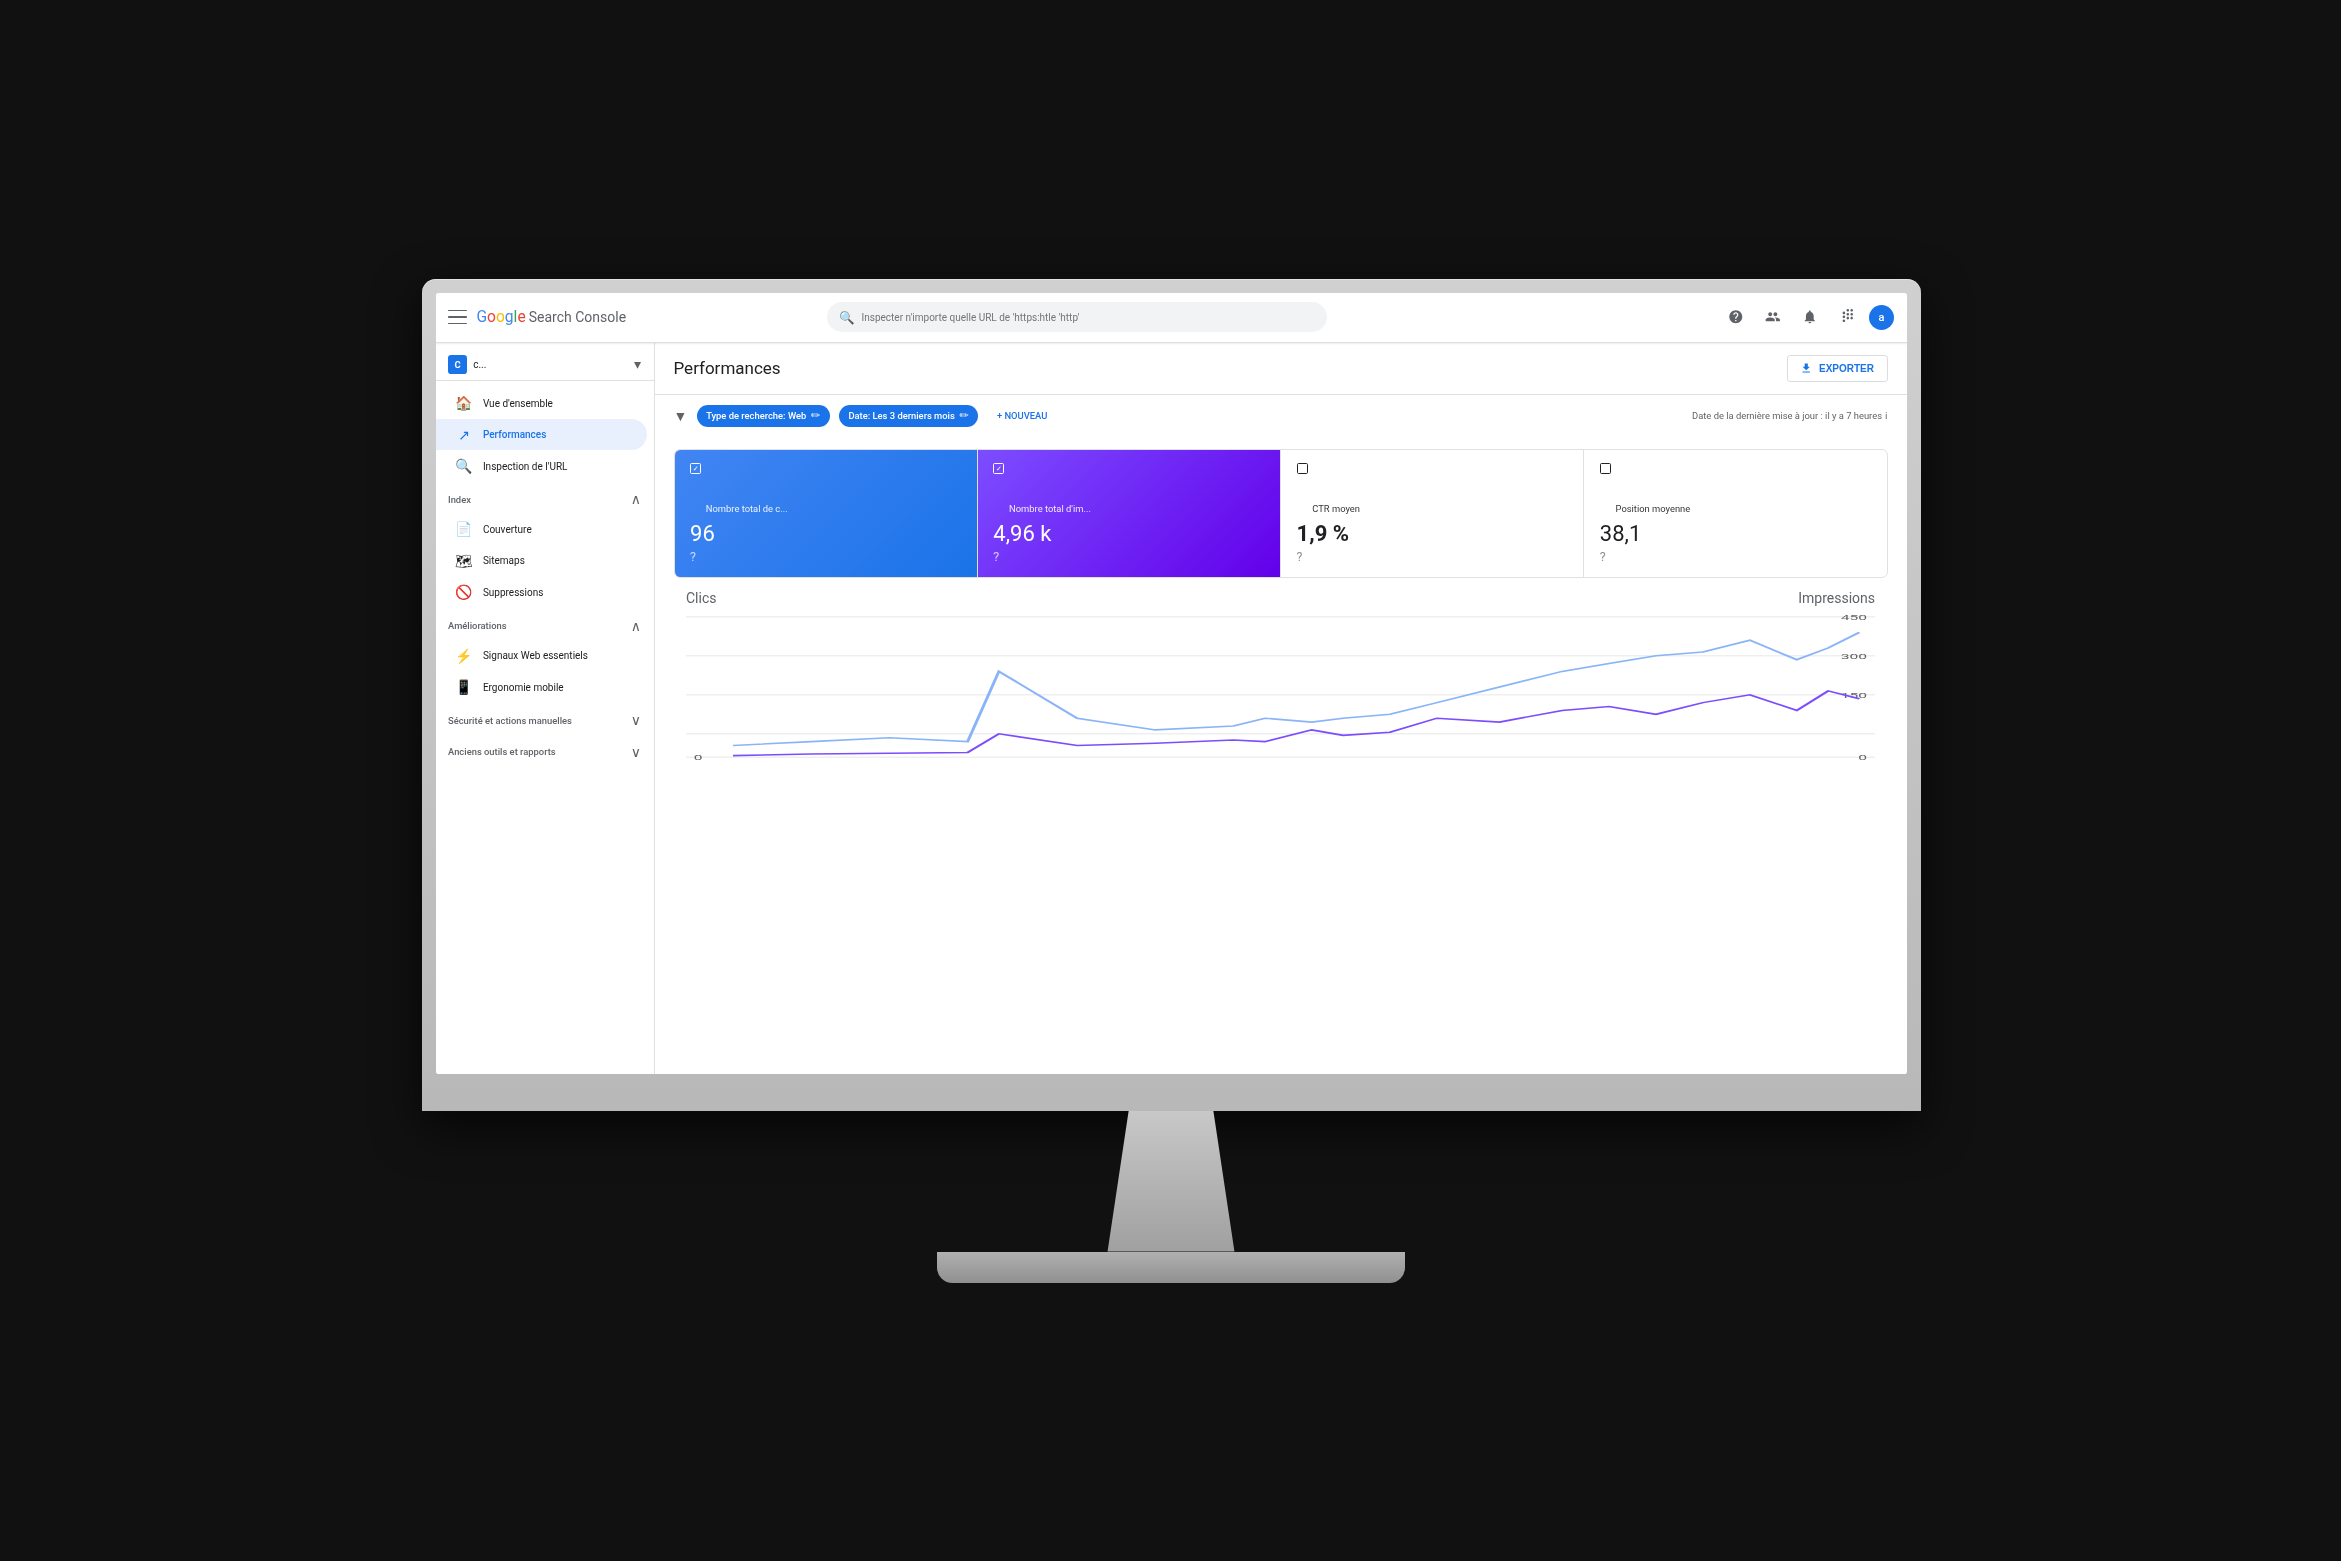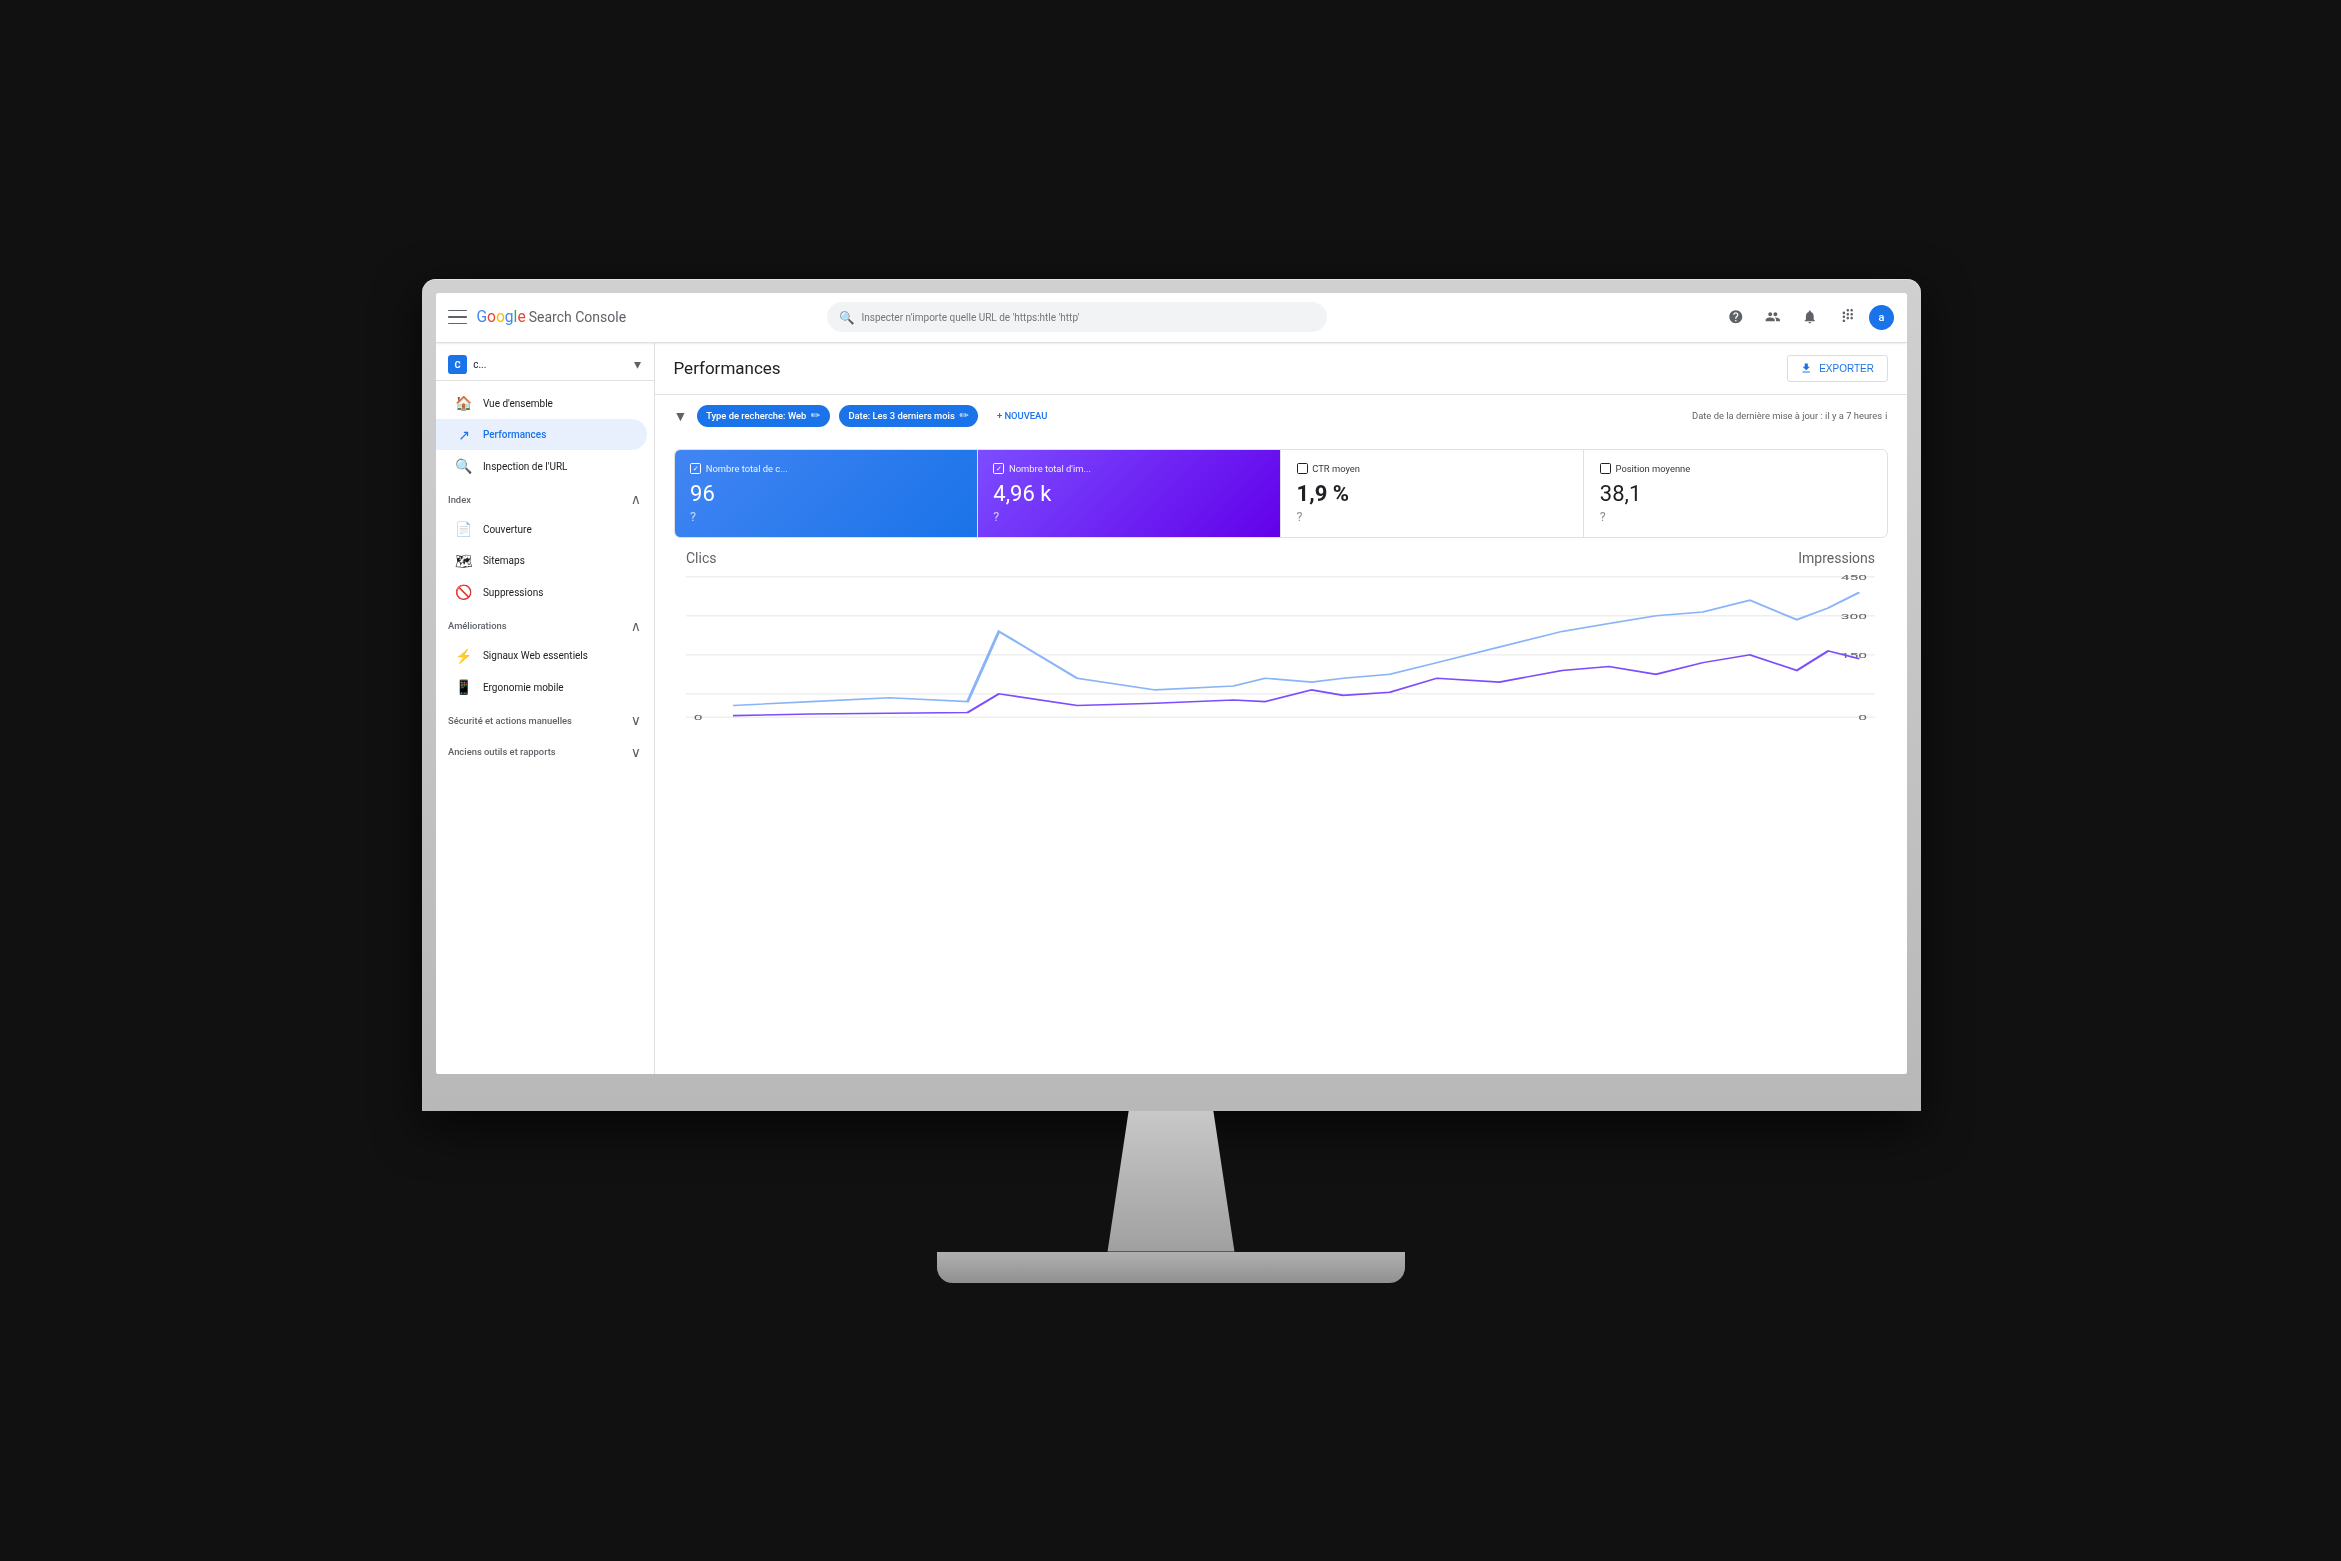--- a/index.html
+++ b/index.html
@@ -297,21 +297,21 @@
     .export-btn {
       display: flex;
       align-items: center;
       gap: 6.2px;
       padding: 6.2px 12.5px;
       border: 0.8px solid #dadce0;
       border-radius: 3.1px;
       cursor: pointer;
       font-size: 10px;
       color: #1a73e8;
-      font-weight: 400;
+      font-weight: 700;
       background: #fff;
     }
 
     
     .filters-bar {
       display: flex;
       align-items: center;
       padding: 9.4px 19px;
       gap: 9.4px;
       flex-wrap: wrap;
@@ -406,20 +406,21 @@
       margin-top: 0.8px;
     }
     .metric-checkbox.checked::after {
       content: '✓';
       font-size: 7px;
     }
     .metric-card-label {
       font-size: 9.4px;
       line-height: 1.3;
       opacity: 0.9;
+      margin-top: 40px;
     }
 
     .metric-card-value {
       font-size: 22px;
       font-weight: 400;
       margin-top: 6.2px;
     }
     .metric-card-info {
       margin-top: 3.1px;
       font-size: 12.5px;

